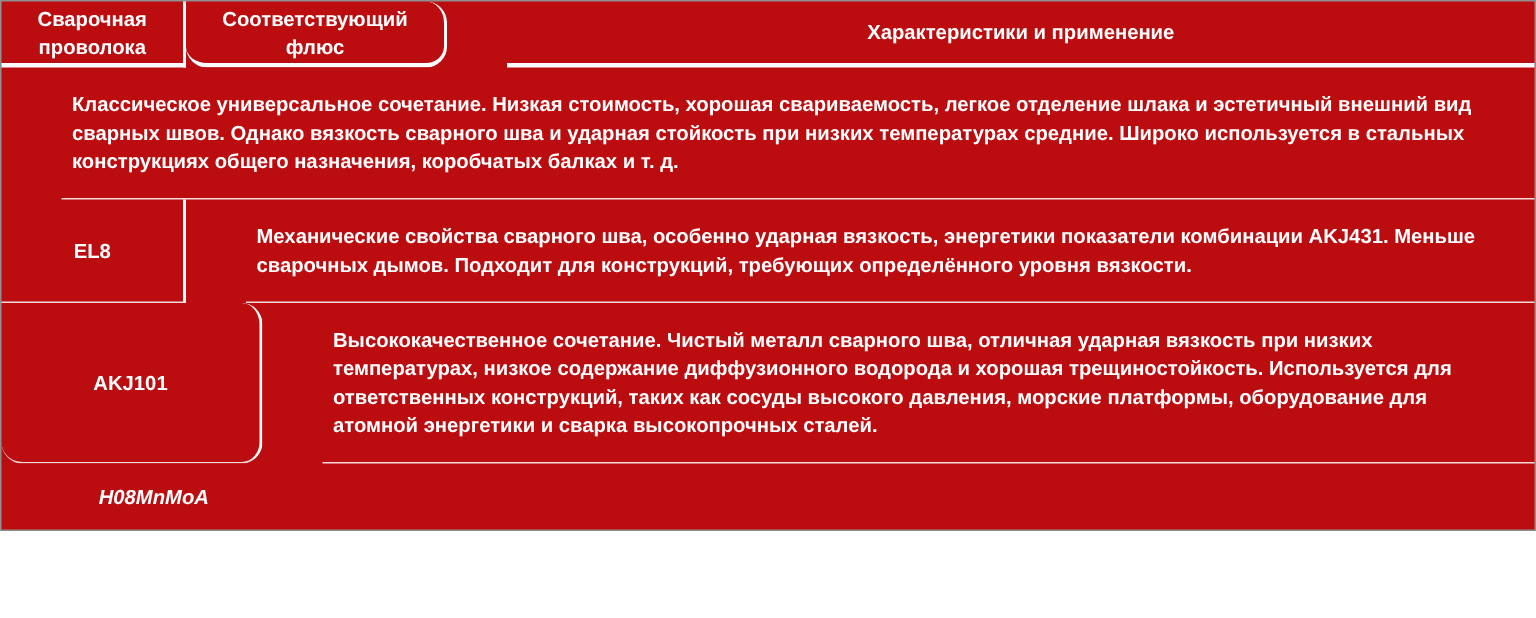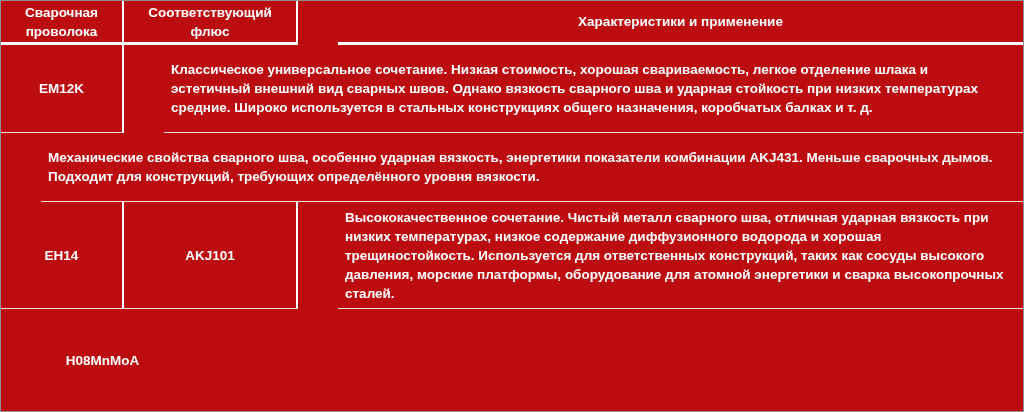--- a/index.html
+++ b/index.html
@@ -10,48 +10,48 @@
     --outer-border: #8F8F8F;
   }
   * { box-sizing: border-box; margin: 0; padding: 0; }
   html, body { background: #ffffff; }
   body {
     font-family: "Liberation Sans", "DejaVu Sans", sans-serif;
     width: 1024px;
   }
   .flux-table {
     width: 1024px;
-    height: 412px;
+    height: 354px;
     display: flex;
     flex-direction: column;
     background: var(--table-red);
     border: 1px solid var(--outer-border);
     color: var(--text);
   }
   .row { display: flex; flex-direction: row; width: 100%; }
   .r-head { height: 44px; }
   .r-1 { height: 88px; }
   .r-2 { height: 69px; }
   .r-3 { height: 107px; }
-  .r-4 { flex: 1 1 auto; }
+  .r-4 { flex: 1 1 auto; font-style: italic; }
   .cell {
     display: flex;
     align-items: center;
     justify-content: center;
     text-align: center;
     border-right: 2px solid var(--grid-line);
     border-bottom: 1px solid var(--grid-line-soft);
     font-weight: bold;
     font-size: 13.5px;
     line-height: 19px;
     padding: 2px 8px;
     overflow: hidden;
   }
   .col-wire { width: 123px; flex: 0 0 123px; }
-  .col-flux { width: 174px; flex: 0 0 174px; }
+  .col-flux { width: 174px; flex: 0 0 174px; border-radius: 14px; }
   .col-char { flex: 1 1 auto; }
   .r-head .cell { border-bottom: 3px solid var(--grid-line); }
   .r-4 .cell { border-bottom: none; }
   .cell:last-child { border-right: none; margin-left: 40px; }
   .cell.body-char {
     justify-content: flex-start;
     text-align: left;
     padding: 2px 16px 2px 7px;
   }
   .cell span { display: inline-block; }
@@ -67,38 +67,35 @@
     </div>
     <div class="cell col-flux">
       <span>Соответствующий флюс</span>
     </div>
     <div class="cell col-char">
       <span>Характеристики и применение</span>
     </div>
   </div>
 
   <div class="row r-1">
-    <div class="cell col-wire">
-      <span>EM12K</span>
-    </div>
     <div class="cell col-char body-char">
       <span>Классическое универсальное сочетание. Низкая стоимость, хорошая свариваемость, легкое отделение шлака и эстетичный внешний вид сварных швов. Однако вязкость сварного шва и ударная стойкость при низких температурах средние. Широко используется в стальных конструкциях общего назначения, коробчатых балках и т. д.</span>
     </div>
   </div>
 
   <div class="row r-2">
+    <div class="cell col-wire">
+      <span>EL8</span>
+    </div>
     <div class="cell col-char body-char">
       <span>Механические свойства сварного шва, особенно ударная вязкость, энергетики показатели комбинации AKJ431. Меньше сварочных дымов. Подходит для конструкций, требующих определённого уровня вязкости.</span>
     </div>
   </div>
 
   <div class="row r-3">
-    <div class="cell col-wire">
-      <span>EH14</span>
-    </div>
     <div class="cell col-flux">
       <span>AKJ101</span>
     </div>
     <div class="cell col-char body-char">
       <span>Высококачественное сочетание. Чистый металл сварного шва, отличная ударная вязкость при низких температурах, низкое содержание диффузионного водорода и хорошая трещиностойкость. Используется для ответственных конструкций, таких как сосуды высокого давления, морские платформы, оборудование для атомной энергетики и сварка высокопрочных сталей.</span>
     </div>
   </div>
 
   <div class="row r-4">
     <div class="cell col-wire">

